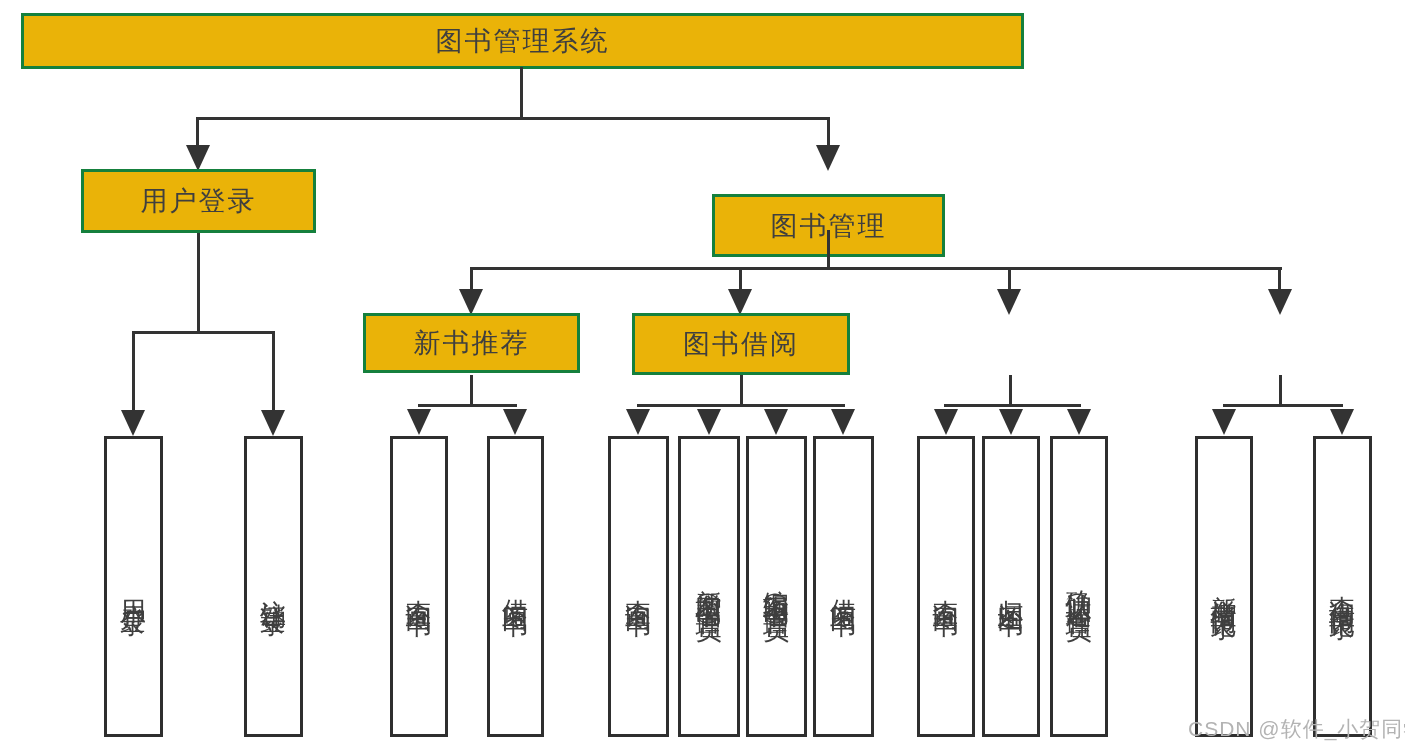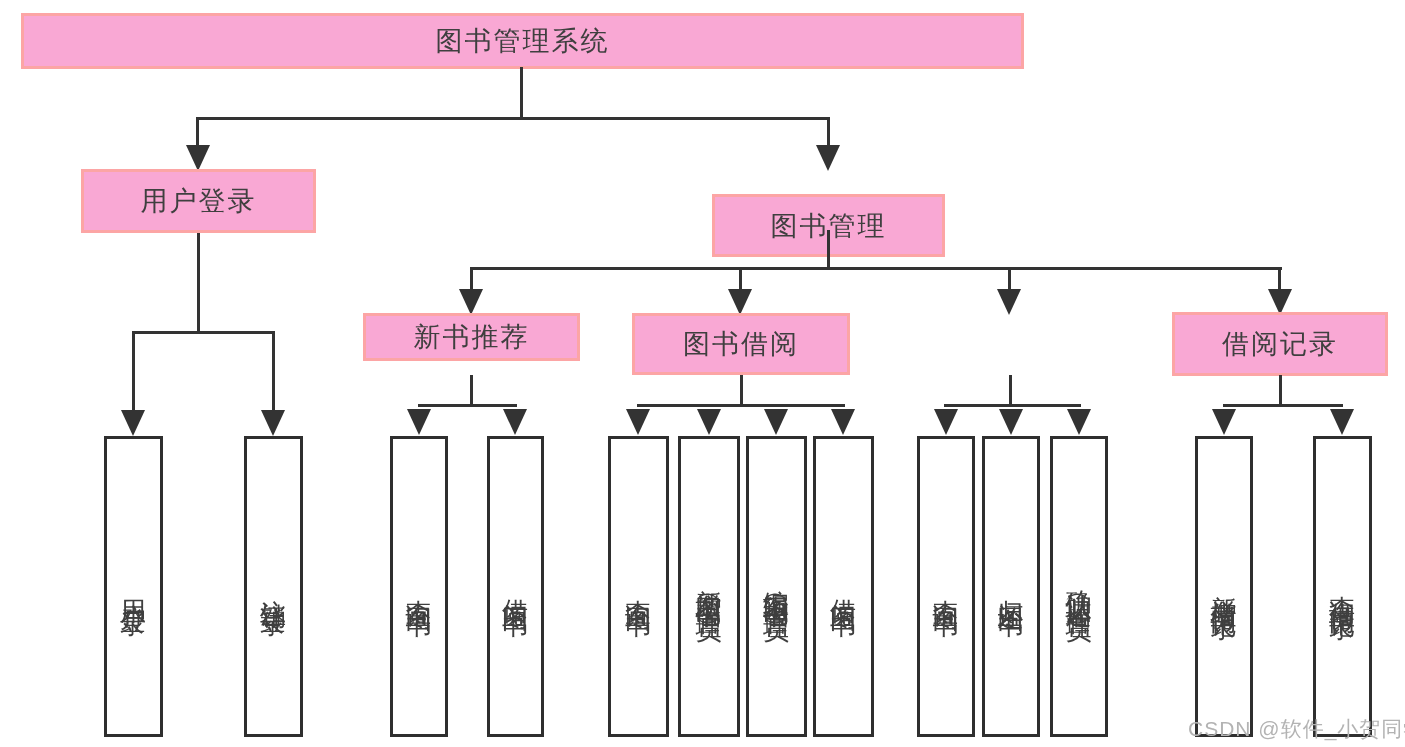--- a/index.html
+++ b/index.html
@@ -6,22 +6,22 @@
   .canvas{
     position:relative;
     width:1405px;height:747px;
     background:#ffffff;
     overflow:hidden;
     font-family:"Liberation Sans","DejaVu Sans",sans-serif;
   }
   .hbox{
     position:absolute;
     box-sizing:border-box;
-    border:3px solid #fca5a5;
-    background:#f9a8d4;
+    border:3px solid #15803d;
+    background:#eab308;
     display:flex;align-items:center;justify-content:center;
   }
   .hbox span{
     font-size:27px;color:#3f3f3f;letter-spacing:2px;white-space:nowrap;
   }
   .vbox{
     position:absolute;
     top:436px;height:301px;
     box-sizing:border-box;
     border:3px solid #2f2f2f;
@@ -87,28 +87,25 @@
   <div class="hl" style="left:470px;top:267px;width:812px;"></div>
   <div class="vl" style="left:470px;top:267px;height:25px;"></div>
   <div class="tri" style="left:459px;top:289px;"></div>
   <div class="vl" style="left:739px;top:267px;height:25px;"></div>
   <div class="tri" style="left:728px;top:289px;"></div>
   <div class="vl" style="left:1008px;top:267px;height:25px;"></div>
   <div class="tri" style="left:997px;top:289px;"></div>
   <div class="vl" style="left:1278px;top:267px;height:25px;"></div>
   <div class="tri" style="left:1268px;top:289px;"></div>
 
-  <div class="hbox" style="left:363px;top:313px;width:217px;height:48px;">
+  <div class="hbox" style="left:363px;top:313px;width:217px;height:60px;">
     <span>新书推荐</span>
   </div>
   <div class="hbox" style="left:632px;top:313px;width:218px;height:62px;">
     <span>图书借阅</span>
-  </div>
-  <div class="hbox" style="left:1172px;top:312px;width:216px;height:64px;">
-    <span>借阅记录</span>
   </div>
 
   <div class="vl" style="left:470px;top:375px;height:32px;"></div>
   <div class="hl" style="left:418px;top:404px;width:99px;"></div>
   <div class="tri" style="left:407px;top:409px;"></div>
   <div class="tri" style="left:503px;top:409px;"></div>
 
   <div class="vl" style="left:740px;top:375px;height:32px;"></div>
   <div class="hl" style="left:637px;top:404px;width:208px;"></div>
   <div class="tri" style="left:626px;top:409px;"></div>

